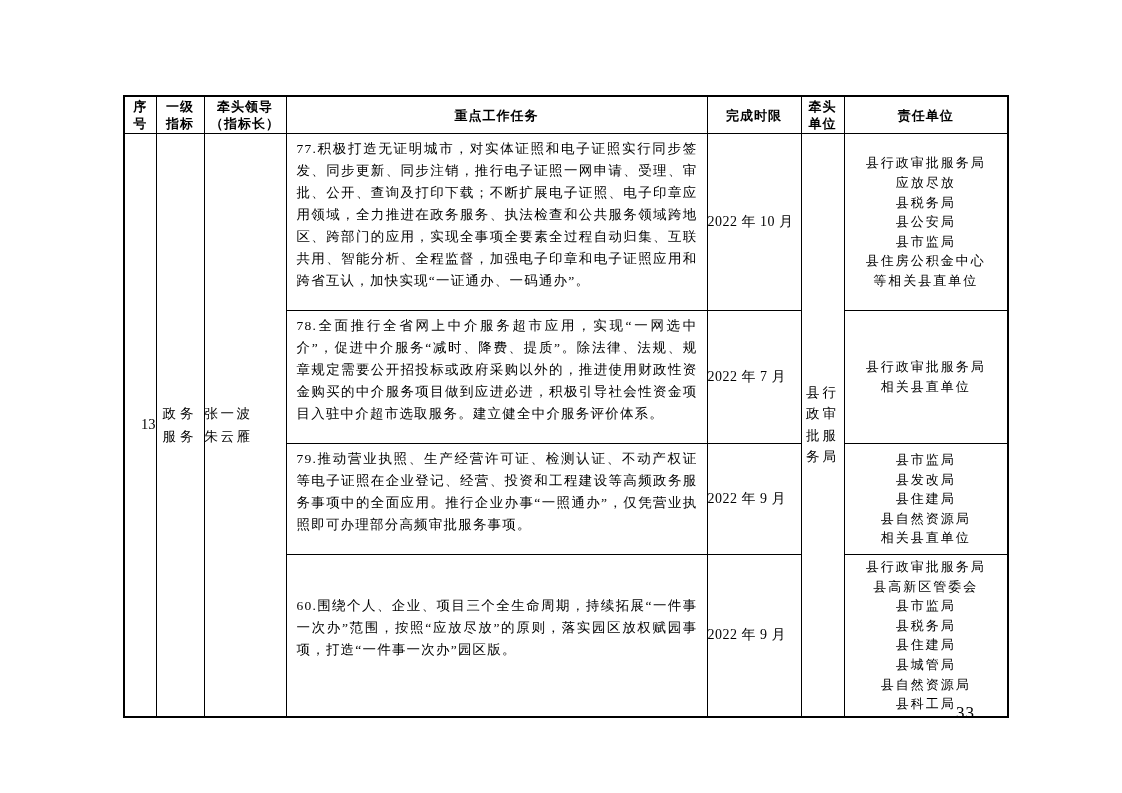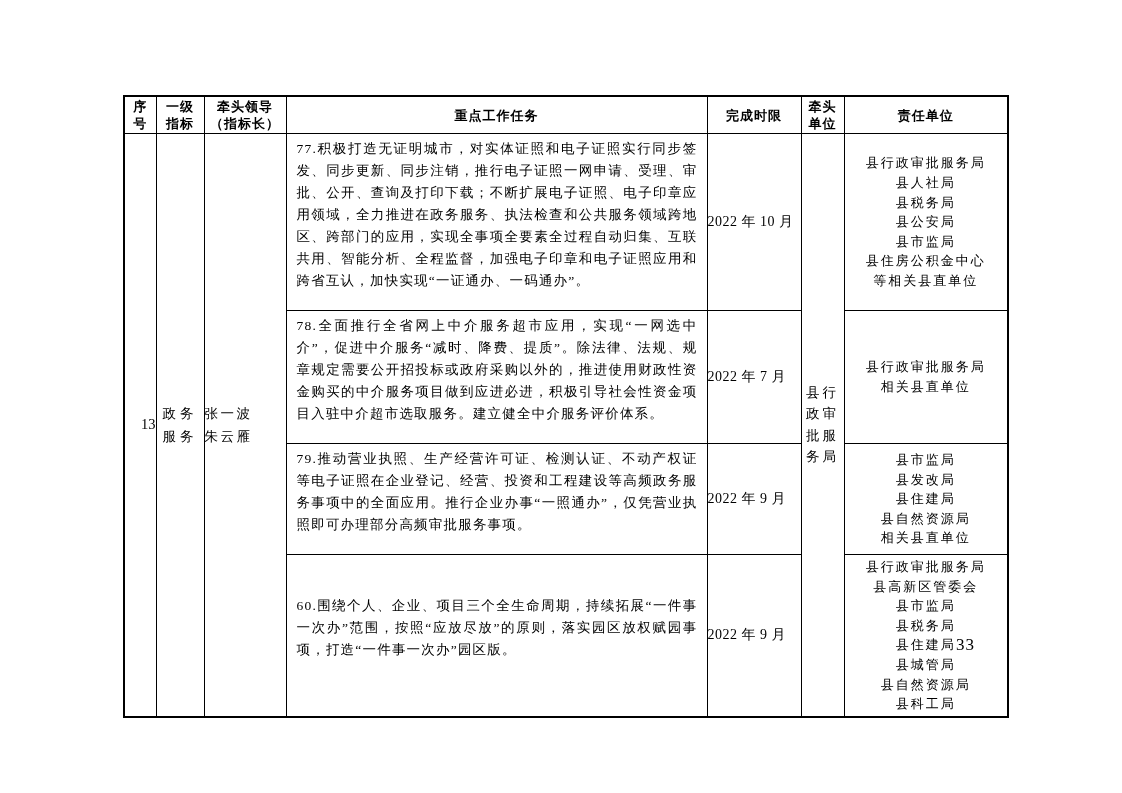--- a/index.html
+++ b/index.html
@@ -73,21 +73,21 @@
   }
   td.cell-units {
     text-align: center;
     font-size: 13px;
     letter-spacing: 2px;
     line-height: 19.6px;
     padding: 2px 0;
   }
   .page-number {
     position: absolute;
-    left: 956px; top: 635px;
+    left: 956px; top: 703px;
     font-size: 17px;
     letter-spacing: 1px;
   }
 </style>
 </head>
 <body>
 
 <table class="doc-table">
   <colgroup>
     <col style="width:32px">
@@ -117,21 +117,21 @@
     <tr class="row-0">
       <td class="cell-serial" rowspan="4">13</td>
       <td class="cell-indicator" rowspan="4"><span class="narrow-wrap indicator-span">政务服务</span></td>
       <td class="cell-leader" rowspan="4">张一波
 朱云雁</td>
       <td class="cell-task">77.积极打造无证明城市，对实体证照和电子证照实行同步签发、同步更新、同步注销，推行电子证照一网申请、受理、审批、公开、查询及打印下载；不断扩展电子证照、电子印章应用领域，全力推进在政务服务、执法检查和公共服务领域跨地区、跨部门的应用，实现全事项全要素全过程自动归集、互联共用、智能分析、全程监督，加强电子印章和电子证照应用和跨省互认，加快实现“一证通办、一码通办”。</td>
       <td class="cell-deadline">2022 年 10 月</td>
       <td class="cell-leadunit" rowspan="4"><span class="narrow-wrap leadunit-span">县行政审批服务局</span></td>
       <td class="cell-units">
           <div>县行政审批服务局</div>
-          <div>县人社局</div>
+          <div>应放尽放</div>
           <div>县税务局</div>
           <div>县公安局</div>
           <div>县市监局</div>
           <div>县住房公积金中心</div>
           <div>等相关县直单位</div>
         </td>
     </tr>
     <tr class="row-1">
       <td class="cell-task">78.全面推行全省网上中介服务超市应用，实现“一网选中介”，促进中介服务“减时、降费、提质”。除法律、法规、规章规定需要公开招投标或政府采购以外的，推进使用财政性资金购买的中介服务项目做到应进必进，积极引导社会性资金项目入驻中介超市选取服务。建立健全中介服务评价体系。</td>
       <td class="cell-deadline">2022 年 7 月</td>

